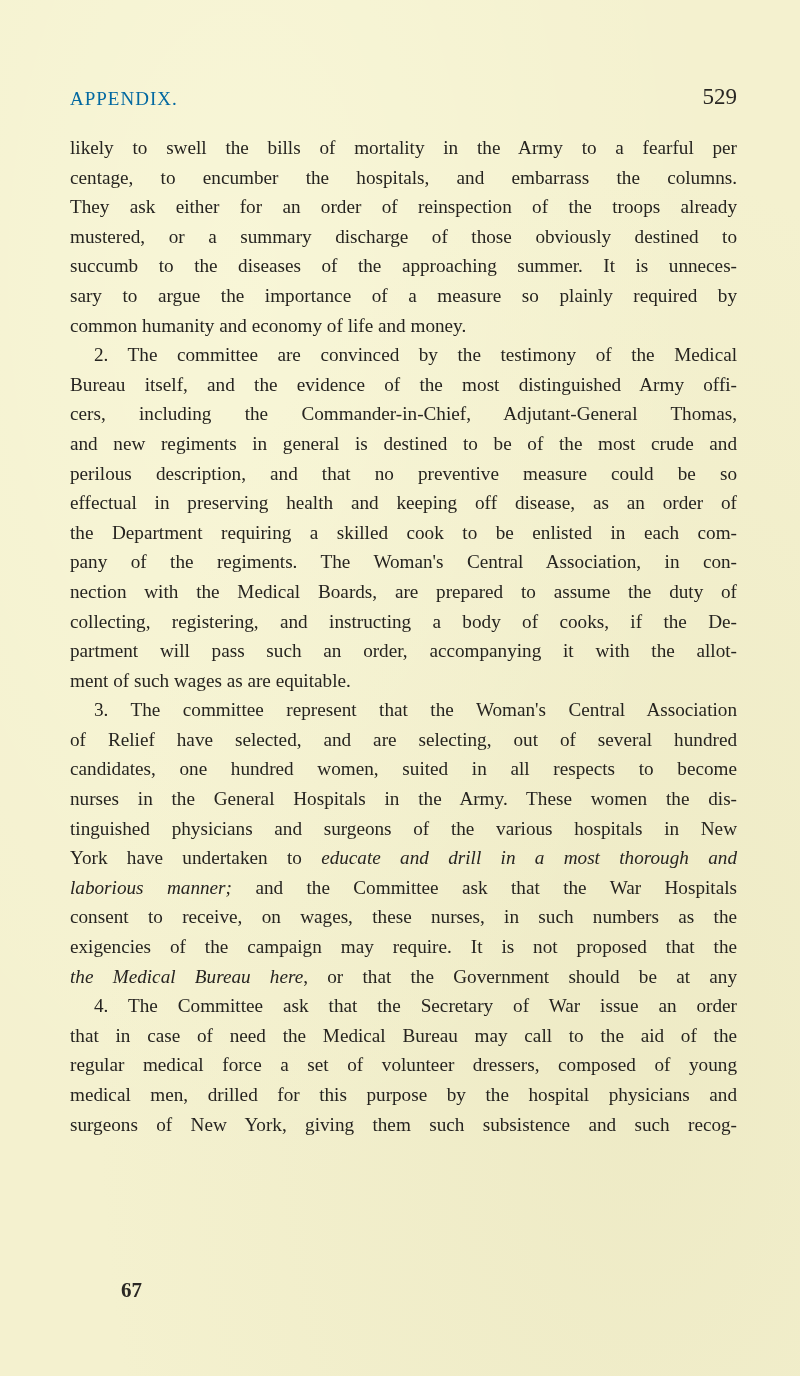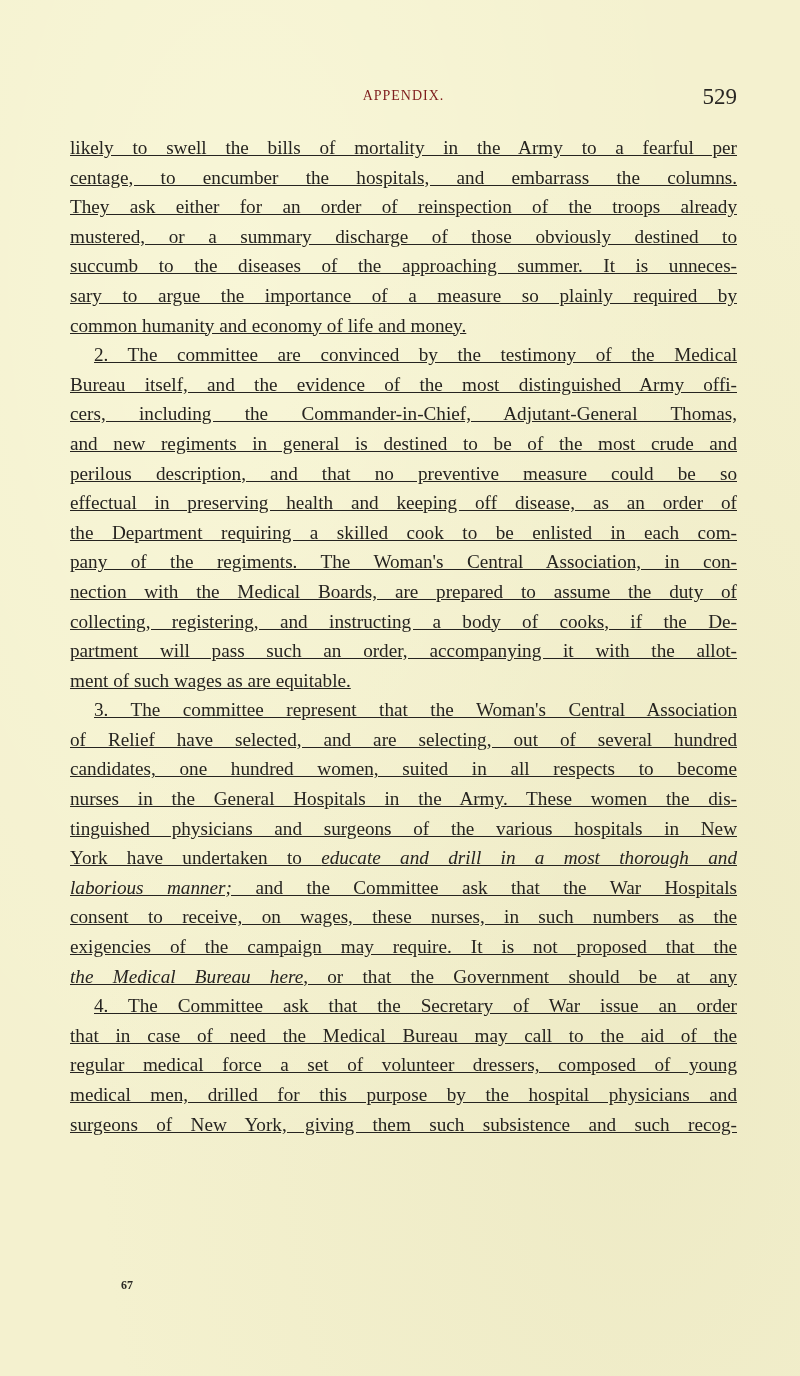--- a/index.html
+++ b/index.html
@@ -28,25 +28,24 @@
     position: absolute;
     top: 86px;
     left: 70px;
     width: 667px;
     height: 34px;
   }
   .head-title {
     position: absolute;
     left: 0;
     right: 0;
-    text-align: center;
     top: 2px;
-    font-size: 14px;
+    font-size: 19px;
     letter-spacing: 1px;
-    color: #7f1d1d;
+    color: #0369a1;
   }
   .page-number {
     position: absolute;
     right: 0;
     top: -2px;
     font-size: 23px;
     color: #2a2824;
   }
   .body-text {
     position: absolute;
@@ -55,36 +54,35 @@
     width: 667px;
   }
   .line {
     display: block;
     height: 29.6px;
     line-height: 29.6px;
     font-size: 19.2px;
     white-space: nowrap;
     text-align: justify;
     text-align-last: justify;
-    text-decoration: underline;
   }
   .line.last {
     text-align-last: left;
   }
   .line.indent {
     padding-left: 24px;
   }
   .it {
     font-style: italic;
   }
   .signature {
     position: absolute;
     top: 1278px;
     left: 121px;
-    font-size: 12px;
+    font-size: 21px;
     font-weight: bold;
     color: #2a2824;
   }
 </style>
 </head>
 <body>
 
 <div class="page">
   <div class="running-head">
     <div class="head-title">APPENDIX.</div>

